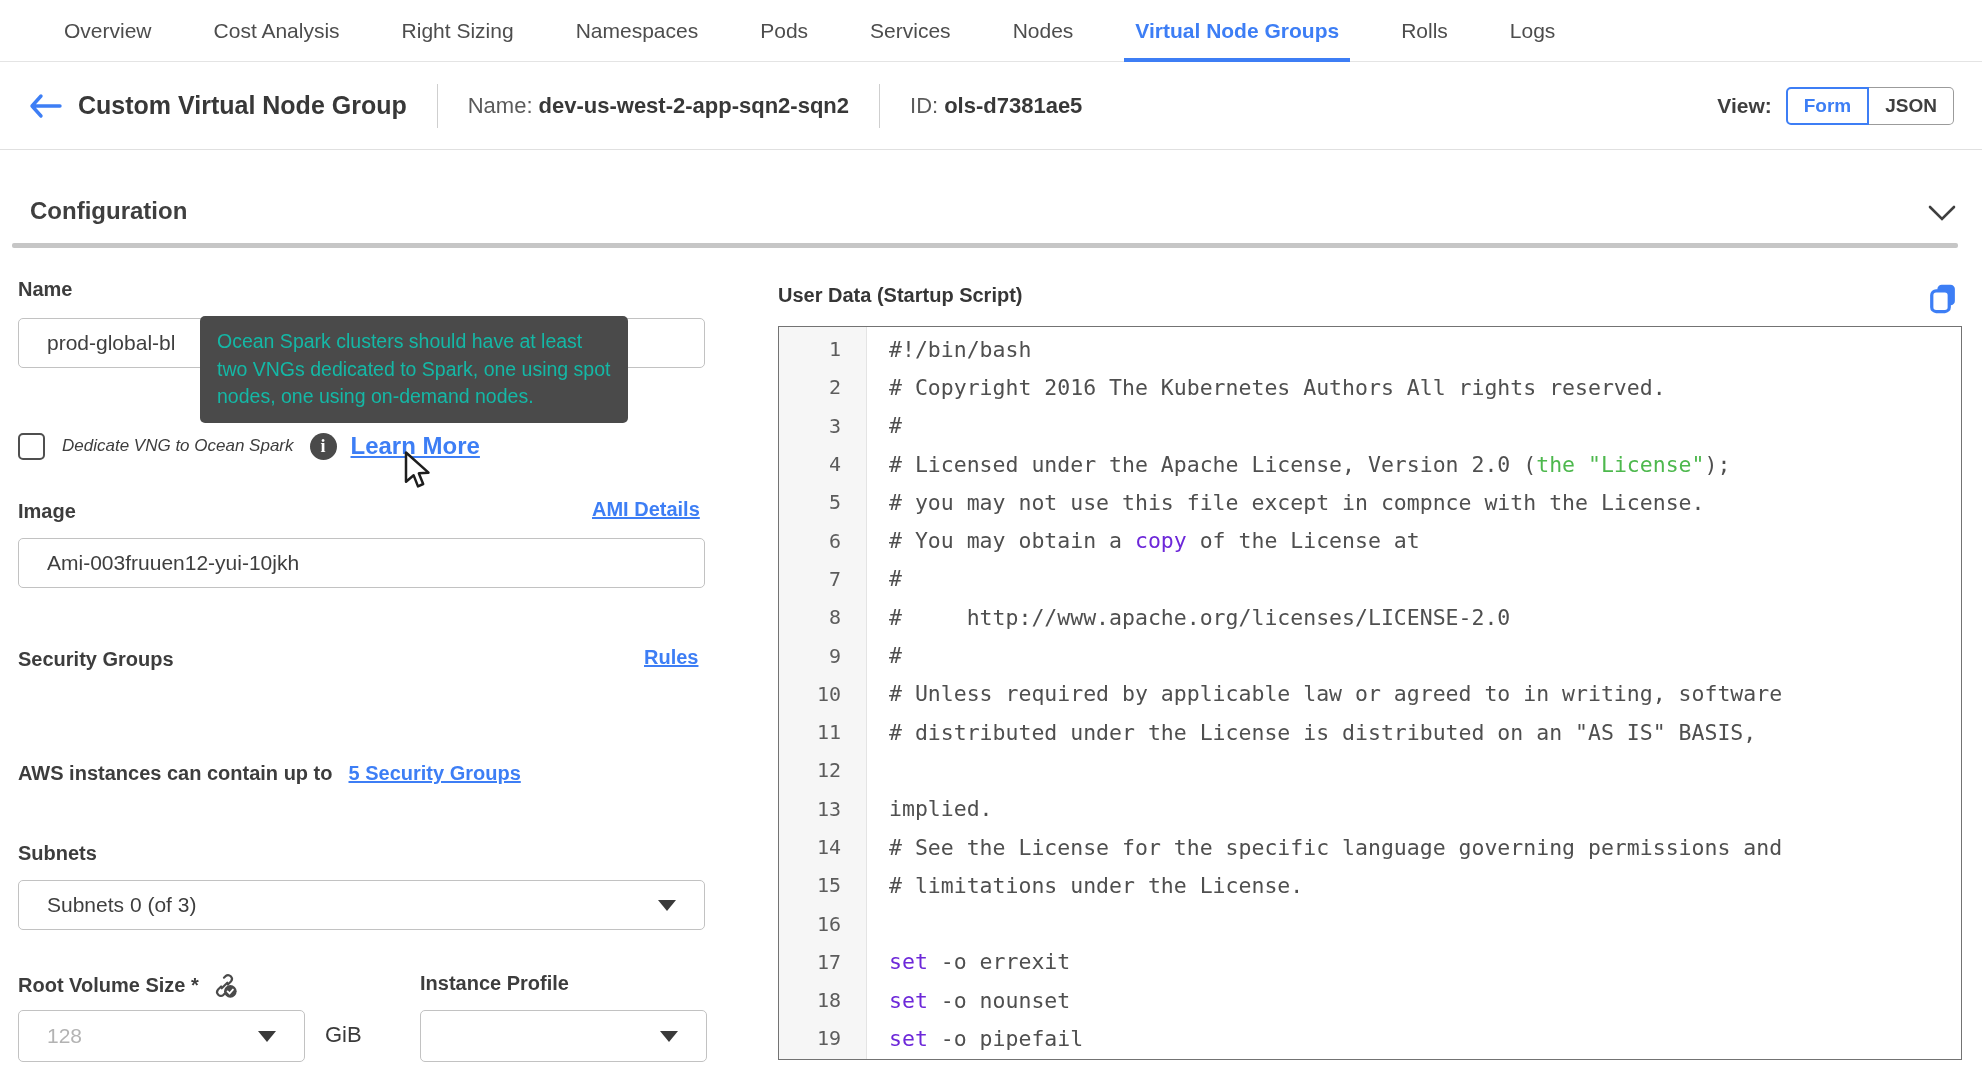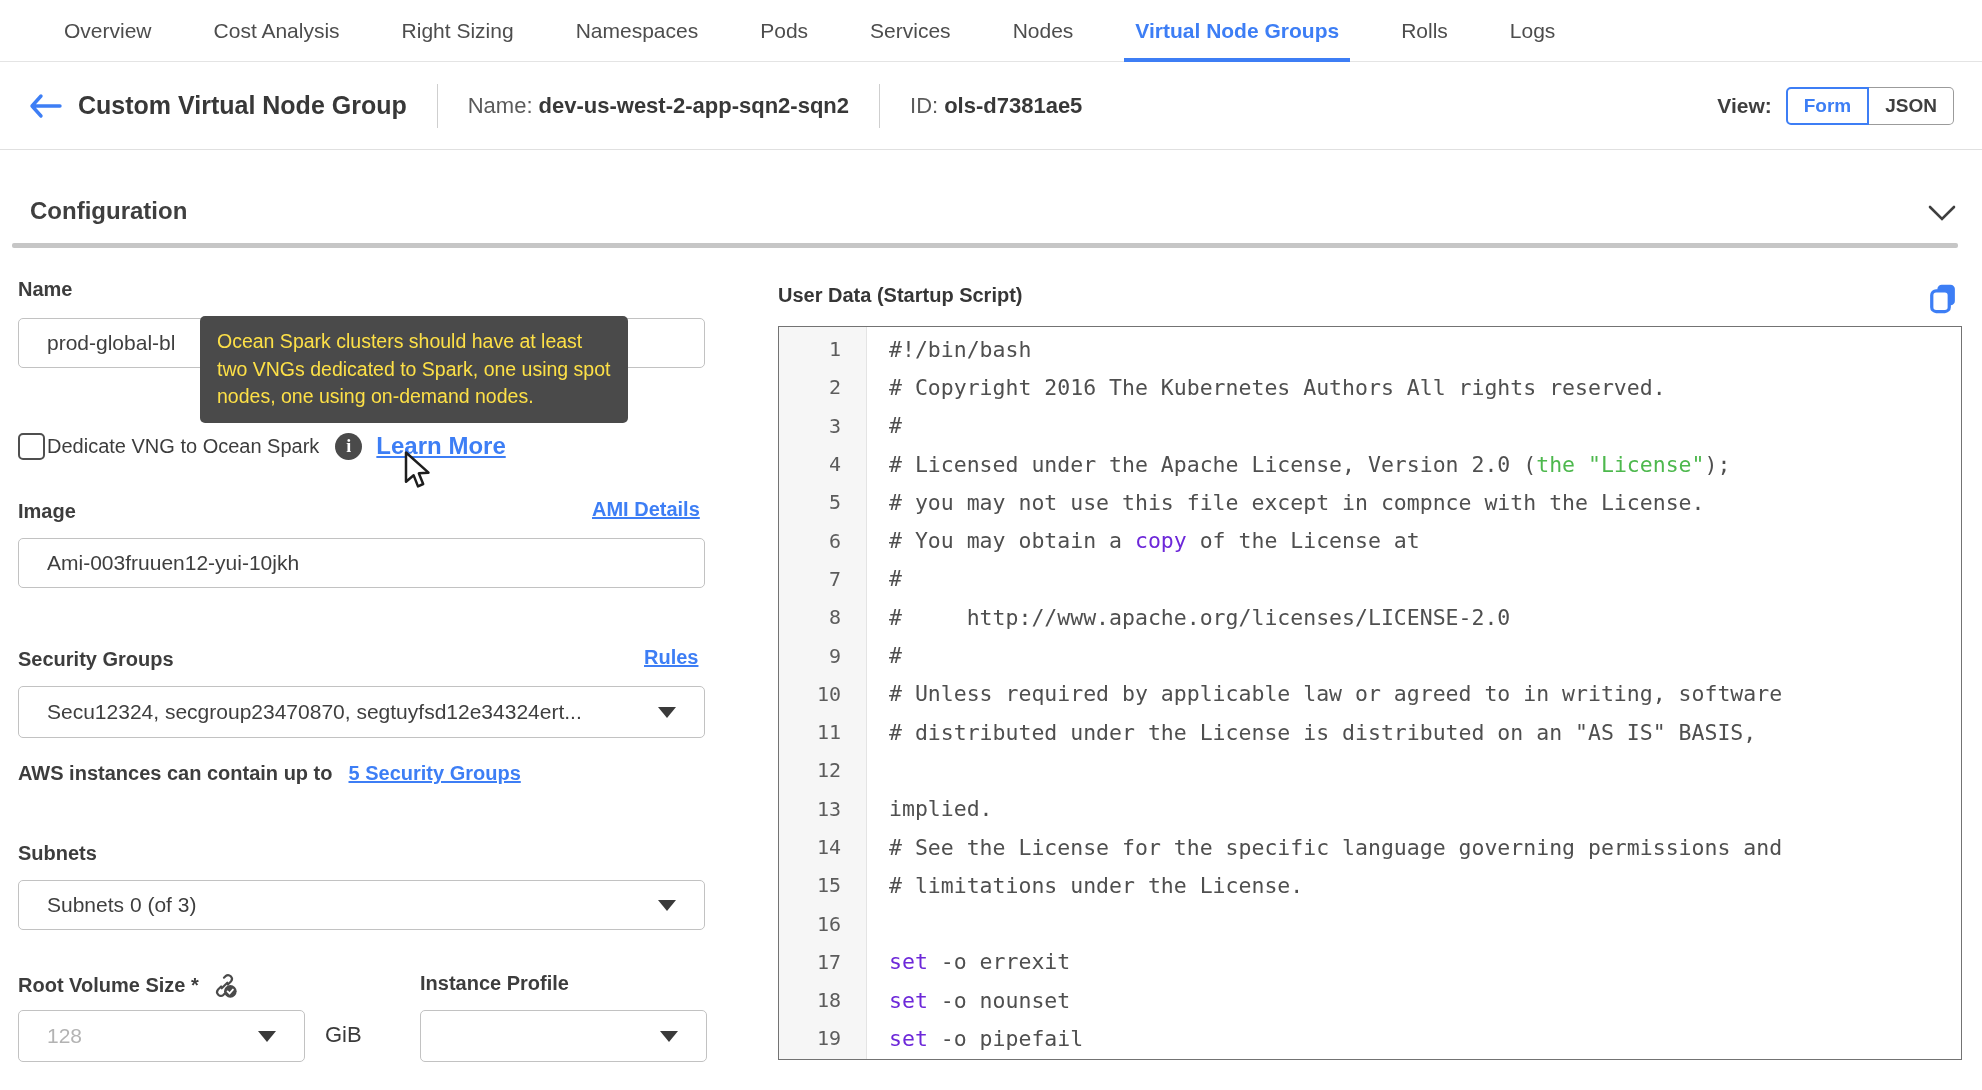--- a/index.html
+++ b/index.html
@@ -40,27 +40,27 @@
   .link { font-size:20px; font-weight:600; color:#3d7ef5; text-decoration:underline; cursor:pointer; }
   .text-input { position:absolute; width:687px; height:50px; border:1px solid #c2c2c2; border-radius:5px;
                 padding:0 28px; font-size:21px; color:#3f3f3f; font-family:"Liberation Sans", sans-serif; background:#fff; }
   .select { position:absolute; width:687px; height:52px; border:1px solid #c2c2c2; border-radius:5px; background:#fff;
             display:flex; align-items:center; padding:0 28px; font-size:21px; color:#3f3f3f; cursor:pointer; }
   .select .caret { margin-left:auto; width:0; height:0; border-left:9px solid transparent;
                    border-right:9px solid transparent; border-top:11px solid #3a3a3a; }
   .placeholder { color:#b3b3b3; }
 
   
-  .tooltip { position:absolute; left:200px; top:316px; width:428px; background:#4a4a4a; color:#fde047;
+  .tooltip { position:absolute; left:200px; top:316px; width:428px; background:#4a4a4a; color:#14b8a6;
              border-radius:5px; padding:12px 17px; font-size:19.5px; line-height:1.42; z-index:10; }
 
   
   .check-row { position:absolute; left:18px; top:432px; display:flex; align-items:center; }
   .checkbox { width:27px; height:27px; border:2px solid #4f4f4f; border-radius:5px; background:#fff; cursor:pointer; }
-  .check-label { font-size:20px; color:#3d3d3d; margin-left:2px; }
+  .check-label { font-size:17px; color:#3d3d3d; margin-left:17px;font-style:italic; }
   .info-icon { width:27px; height:27px; border-radius:50%; background:#4a4a4a; color:#fff; margin-left:16px;
                display:flex; align-items:center; justify-content:center;
                font-family:"Liberation Serif", serif; font-weight:700; font-size:18px; cursor:pointer; }
   .learn-more { margin-left:14px; font-size:24px; }
   .cursor-icon { position:absolute; left:398px; top:450px; z-index:12; }
 
   
   .note-row { position:absolute; left:18px; top:762px; display:flex; align-items:center; }
   .note-text { font-size:20px; font-weight:600; color:#3d3d3d; }
   .note-row .link { margin-left:16px; }
@@ -143,24 +143,20 @@
       <path d="M4 1.5 L4 19 L8.6 15.2 L11.2 21.8 L14.3 20.4 L11.7 14 L17.5 13.6 Z" fill="#ffffff" stroke="#1e1e1e" stroke-width="1.5" stroke-linejoin="round"></path>
     </svg>
   </div>
 
   <div class="flabel" style="left:18px; top:500px;">Image</div>
   <span class="link" style="position:absolute; left:592px; top:498px;">AMI Details</span>
   <input class="text-input" style="left: 18px; top: 538px;" value="Ami-003fruuen12-yui-10jkh">
 
   <div class="flabel" style="left:18px; top:648px;">Security Groups</div>
   <span class="link" style="position:absolute; left:644px; top:646px;">Rules</span>
-  <div class="select" style="left:18px; top:686px;">
-    <span>Secu12324, secgroup23470870, segtuyfsd12e34324ert...</span>
-    <span class="caret"></span>
-  </div>
   <div class="note-row">
     <span class="note-text">AWS instances can contain up to</span>
     <span class="link">5 Security Groups</span>
   </div>
 
   <div class="flabel" style="left:18px; top:842px;">Subnets</div>
   <div class="select" style="left:18px; top:880px; height:50px;">
     <span>Subnets 0 (of 3)</span>
     <span class="caret"></span>
   </div>

